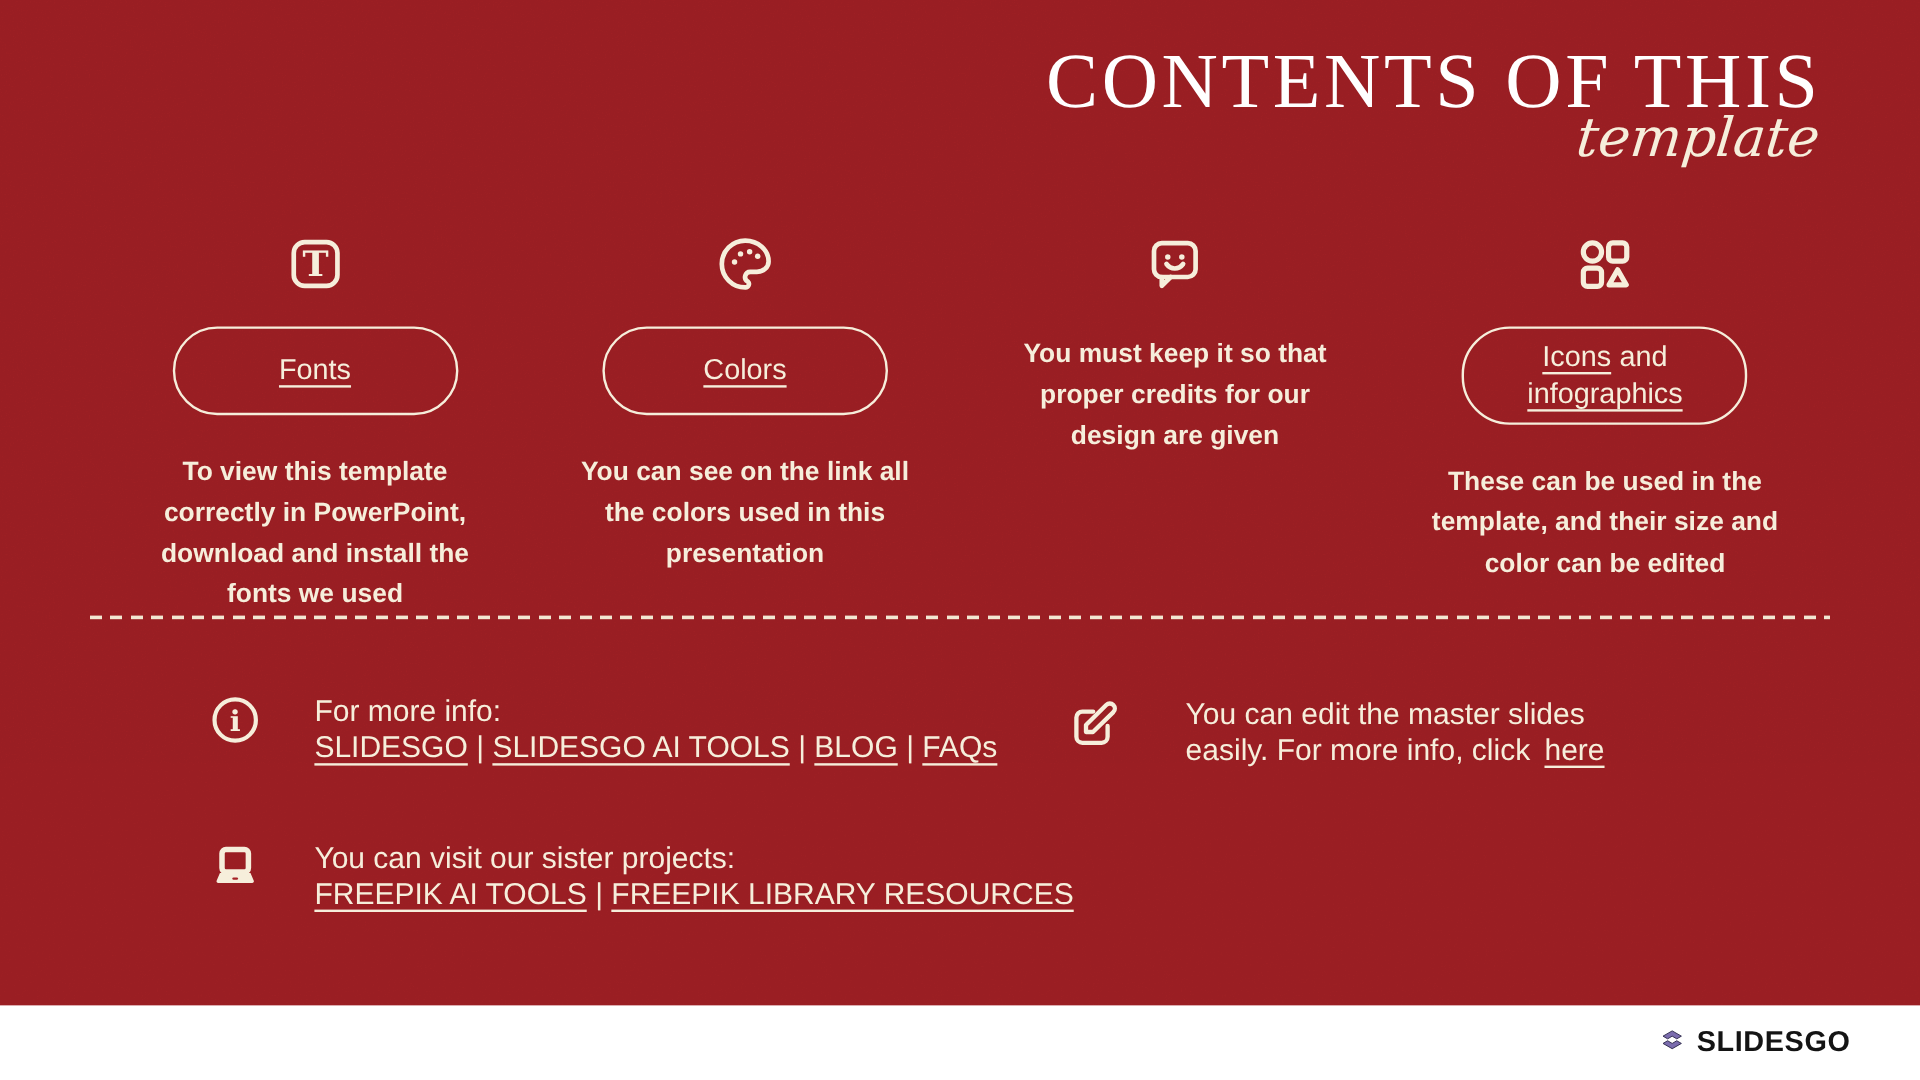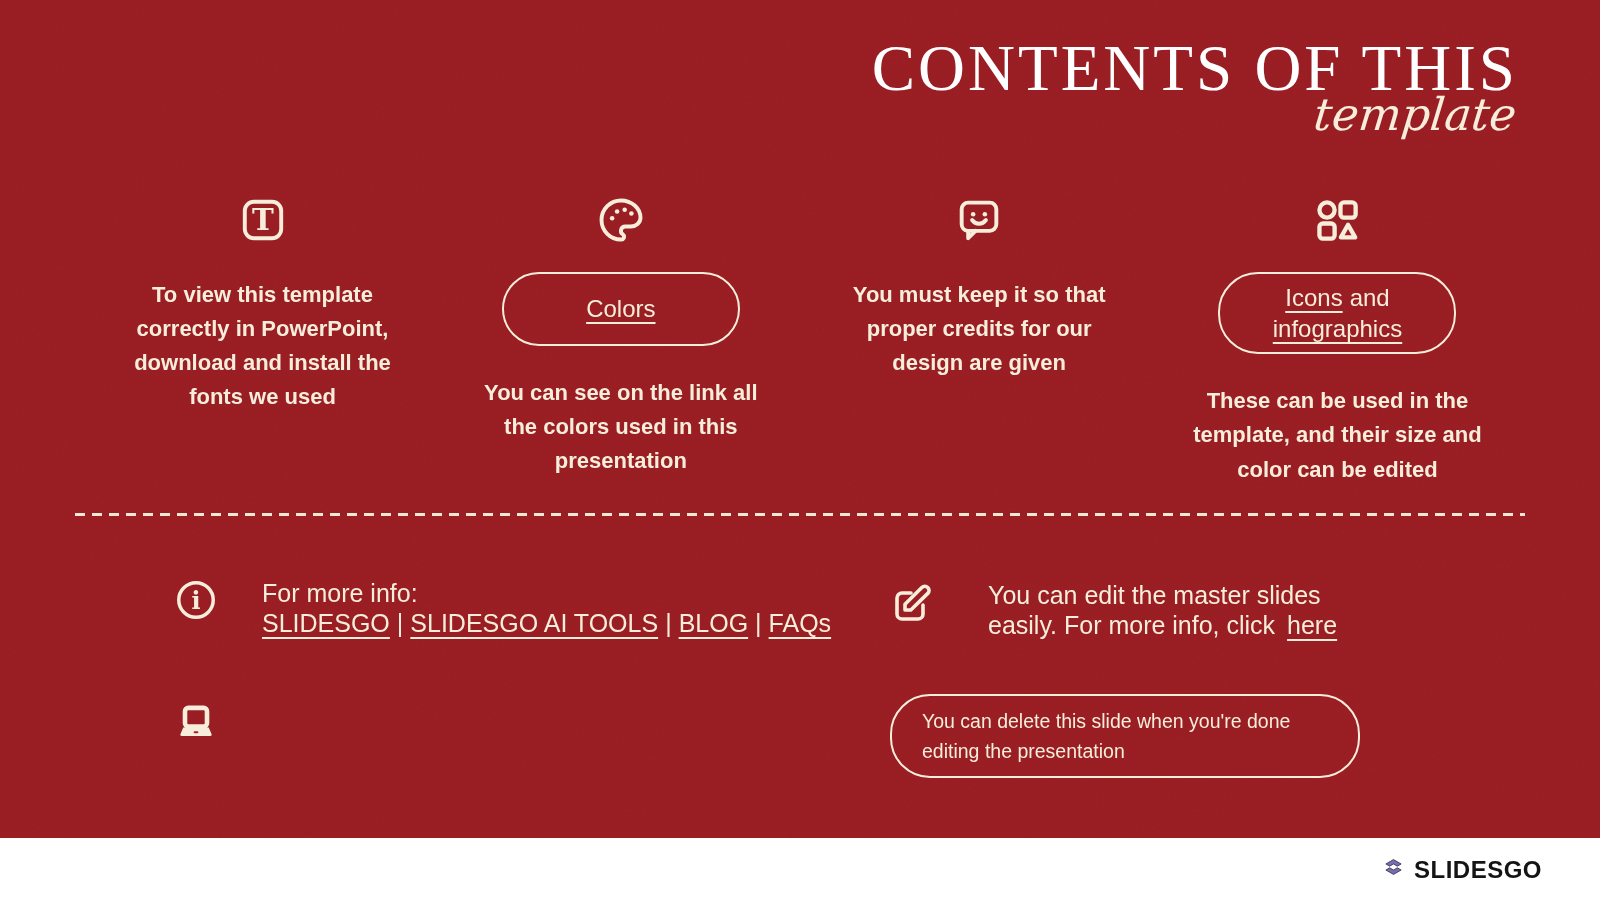--- a/index.html
+++ b/index.html
@@ -96,20 +96,23 @@
 
   <div class="columns">
 
     <div class="column">
       <div class="col-icon">
         <svg viewBox="0 0 24 24" fill="none" stroke="#f6eedb" stroke-width="1.8">
           <rect x="3.6" y="3.6" width="16.8" height="16.8" rx="4.2"></rect>
           <text x="12" y="16.6" text-anchor="middle" stroke="none" fill="#f6eedb" font-family="DejaVu Serif, serif" font-weight="bold" font-size="13.5">T</text>
         </svg>
       </div>
+      <div class="pill">
+        <span class="pill-label">Fonts</span>
+      </div>
       <div class="col-desc">To view this template correctly in PowerPoint, download and install the fonts we used</div>
     </div>
 
     <div class="column">
       <div class="col-icon">
         <svg viewBox="0 0 24 24" fill="none" stroke="#f6eedb" stroke-width="1.8" stroke-linecap="round" stroke-linejoin="round">
           <path d="M12 21a9 9 0 0 1 0-18c4.97 0 9 3.58 9 8 0 1.06-.47 2.08-1.32 2.83-.84.75-1.99 1.17-3.18 1.17H14a2 2 0 0 0-1 3.75 1.3 1.3 0 0 1-1 2.25z"></path>
           <circle cx="7.9" cy="11.2" r="1.05" fill="#f6eedb" stroke="none"></circle>
           <circle cx="10.2" cy="8.1" r="1.05" fill="#f6eedb" stroke="none"></circle>
           <circle cx="13.7" cy="7.3" r="1.05" fill="#f6eedb" stroke="none"></circle>
@@ -174,38 +177,41 @@
   </div>
 
   <div class="ib sister-block">
     <div class="ib-icon">
       <svg width="44" height="44" viewBox="0 0 24 24" fill="none">
         <rect x="6" y="4.3" width="12" height="10.2" rx="1.8" stroke="#f6eedb" stroke-width="2.5"></rect>
         <path d="M4.3 19.6a.8.8 0 0 1-.75-1.08l1.5-3.5h13.9l1.5 3.5a.8.8 0 0 1-.75 1.08z" fill="#f6eedb"></path>
         <rect x="10.7" y="17" width="2.6" height="1.1" rx="0.55" fill="#a62126"></rect>
       </svg>
     </div>
+    <div class="ib-text">
+      <div>You can visit our sister projects:</div>
+      <div>
+        <span class="ib-link">FREEPIK AI TOOLS</span><span class="pipe">|</span><span class="ib-link">FREEPIK LIBRARY RESOURCES</span>
+      </div>
+    </div>
   </div>
 
   <div class="ib edit-block">
     <div class="ib-icon">
       <svg width="48" height="48" viewBox="0 0 24 24" fill="none" stroke="#f6eedb" stroke-width="1.8" stroke-linecap="round" stroke-linejoin="round">
         <path d="M17.5 12.5V17a2.5 2.5 0 0 1-2.5 2.5H7A2.5 2.5 0 0 1 4.5 17V9A2.5 2.5 0 0 1 7 6.5h4.5"></path>
         <path d="M19.9 6.7a2.1 2.1 0 0 0-2.97-2.97L8.5 12.1V15h2.9l8.5-8.3z"></path>
       </svg>
     </div>
     <div class="ib-text">
       <span>You can edit the master slides easily. For more info, click</span>
       <span class="ib-link" style="margin-left:5px">here</span>
     </div>
   </div>
 
-  <div class="delete-pill">
-    <span>You can delete this slide when you're done editing the presentation</span>
-  </div>
 </div>
 
 <div class="footer">
   <div class="brand">
     <span>
       <svg width="27" height="27" viewBox="0 0 24 24">
         <path d="M5.2 9.3L12 5.4l6.8 3.9-3.4 2-3.4-2-3.4 2z" fill="#7b6cae" stroke="#2f2a4d" stroke-width="0.7"></path>
         <path d="M18.8 14.7L12 18.6l-6.8-3.9 3.4-2 3.4 2 3.4-2z" fill="#7b6cae" stroke="#2f2a4d" stroke-width="0.7"></path>
       </svg>
     </span>

